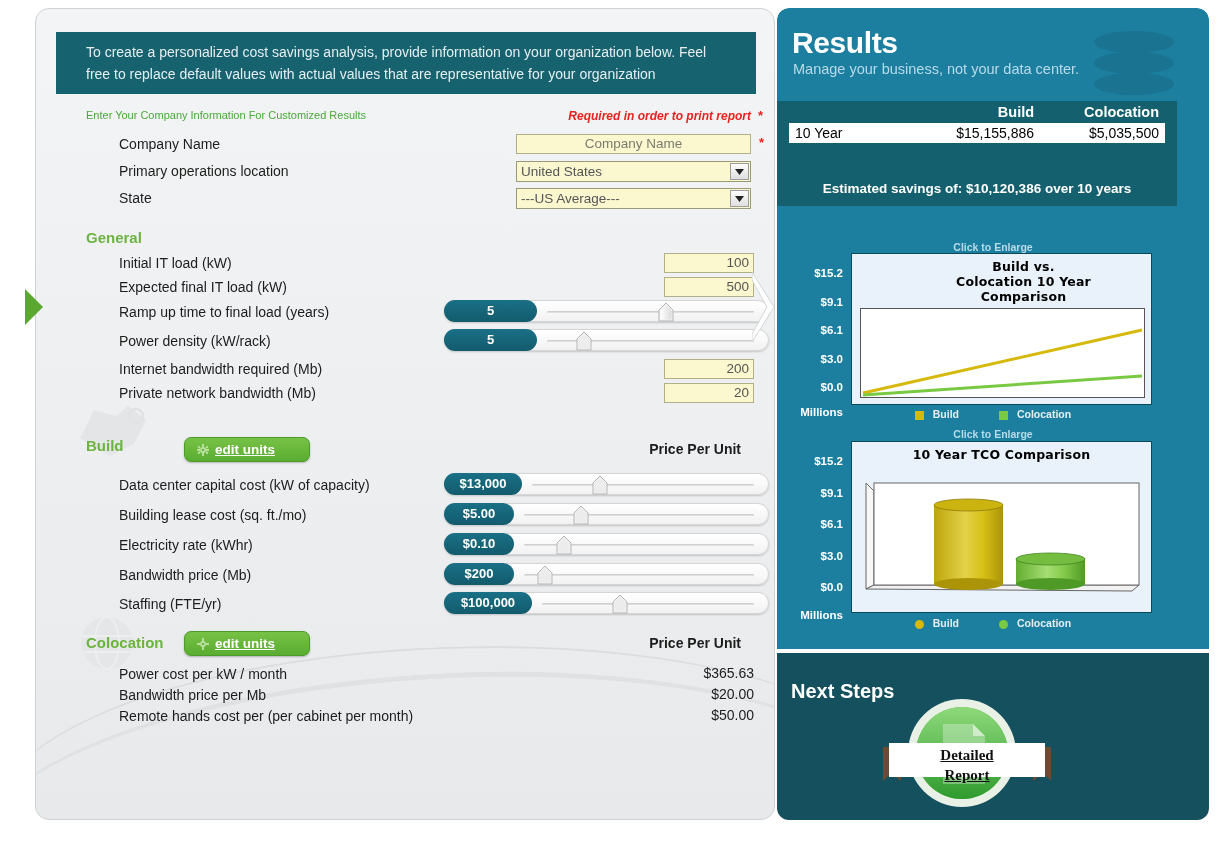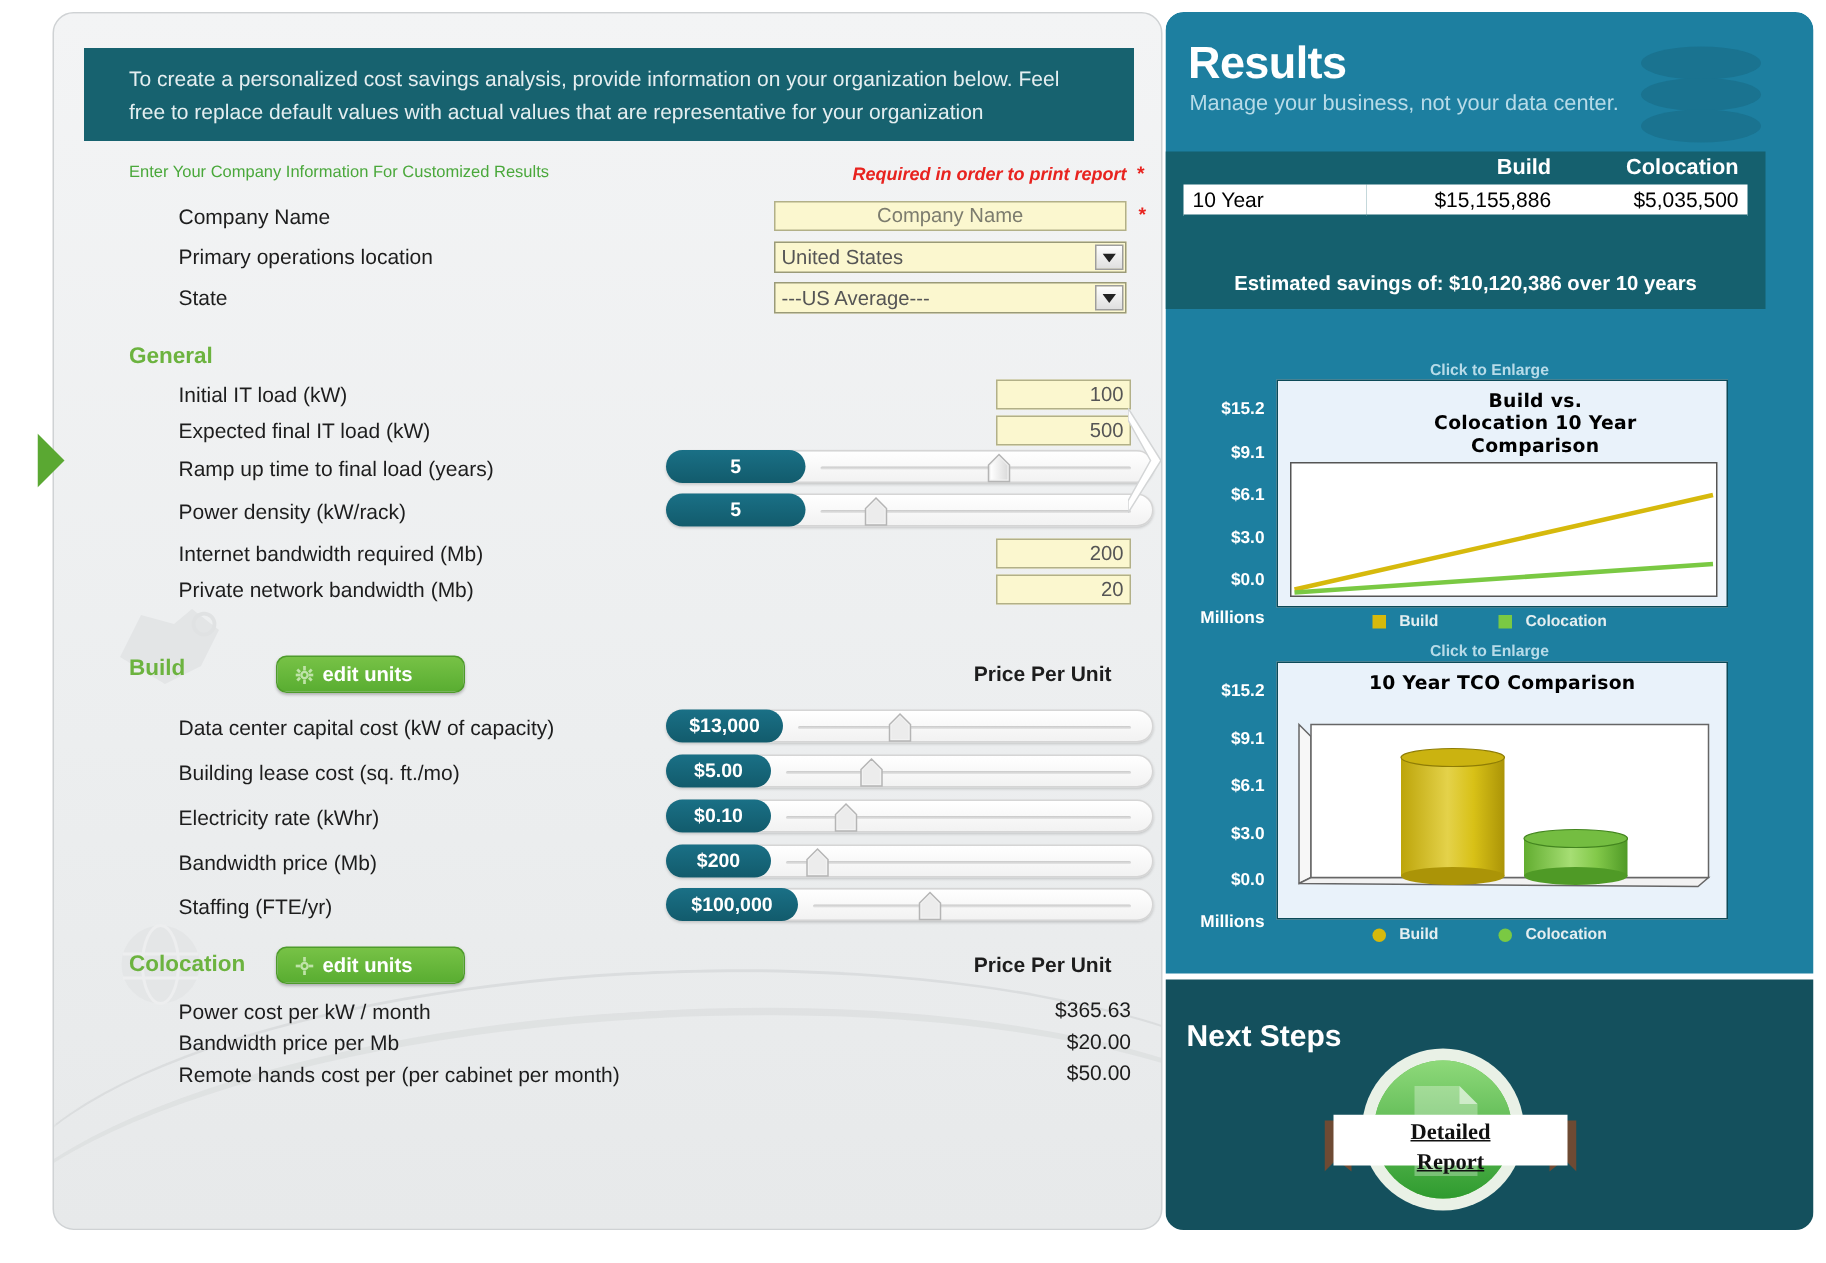--- a/index.html
+++ b/index.html
@@ -191,21 +191,21 @@
     border: 1px solid #4e9b2b;
     box-shadow: 0 1px 2px rgba(0,0,0,.25);
     color: #fff;
     font-size: 13.5px;
     font-weight: bold;
     display: flex; align-items: center;
     padding: 0 12px;
     box-sizing: border-box;
     cursor: pointer;
   }
-  .green-btn .lbl { margin-left: 6px; }
+  .green-btn .lbl { text-decoration: underline; margin-left: 6px; }
 
   .colo-price {
     position: absolute;
     width: 250px; text-align: right;
     font-size: 14px; color: #1d1d1d;
   }
 
   
   #left-tab {
     position: absolute;

